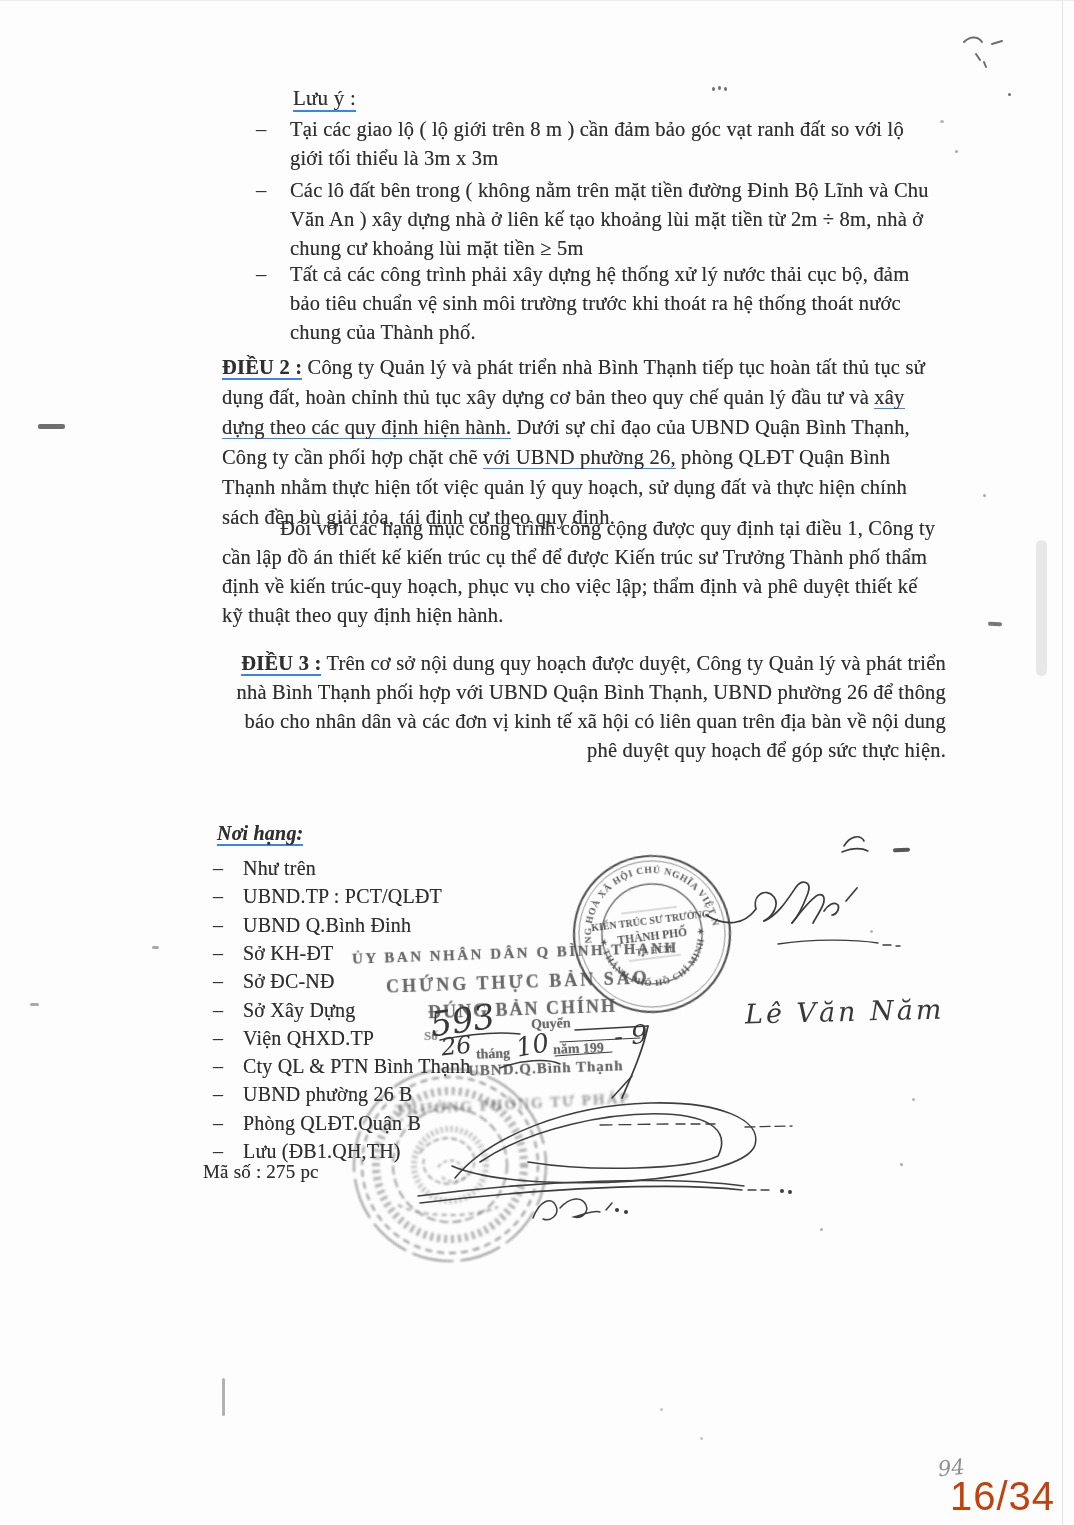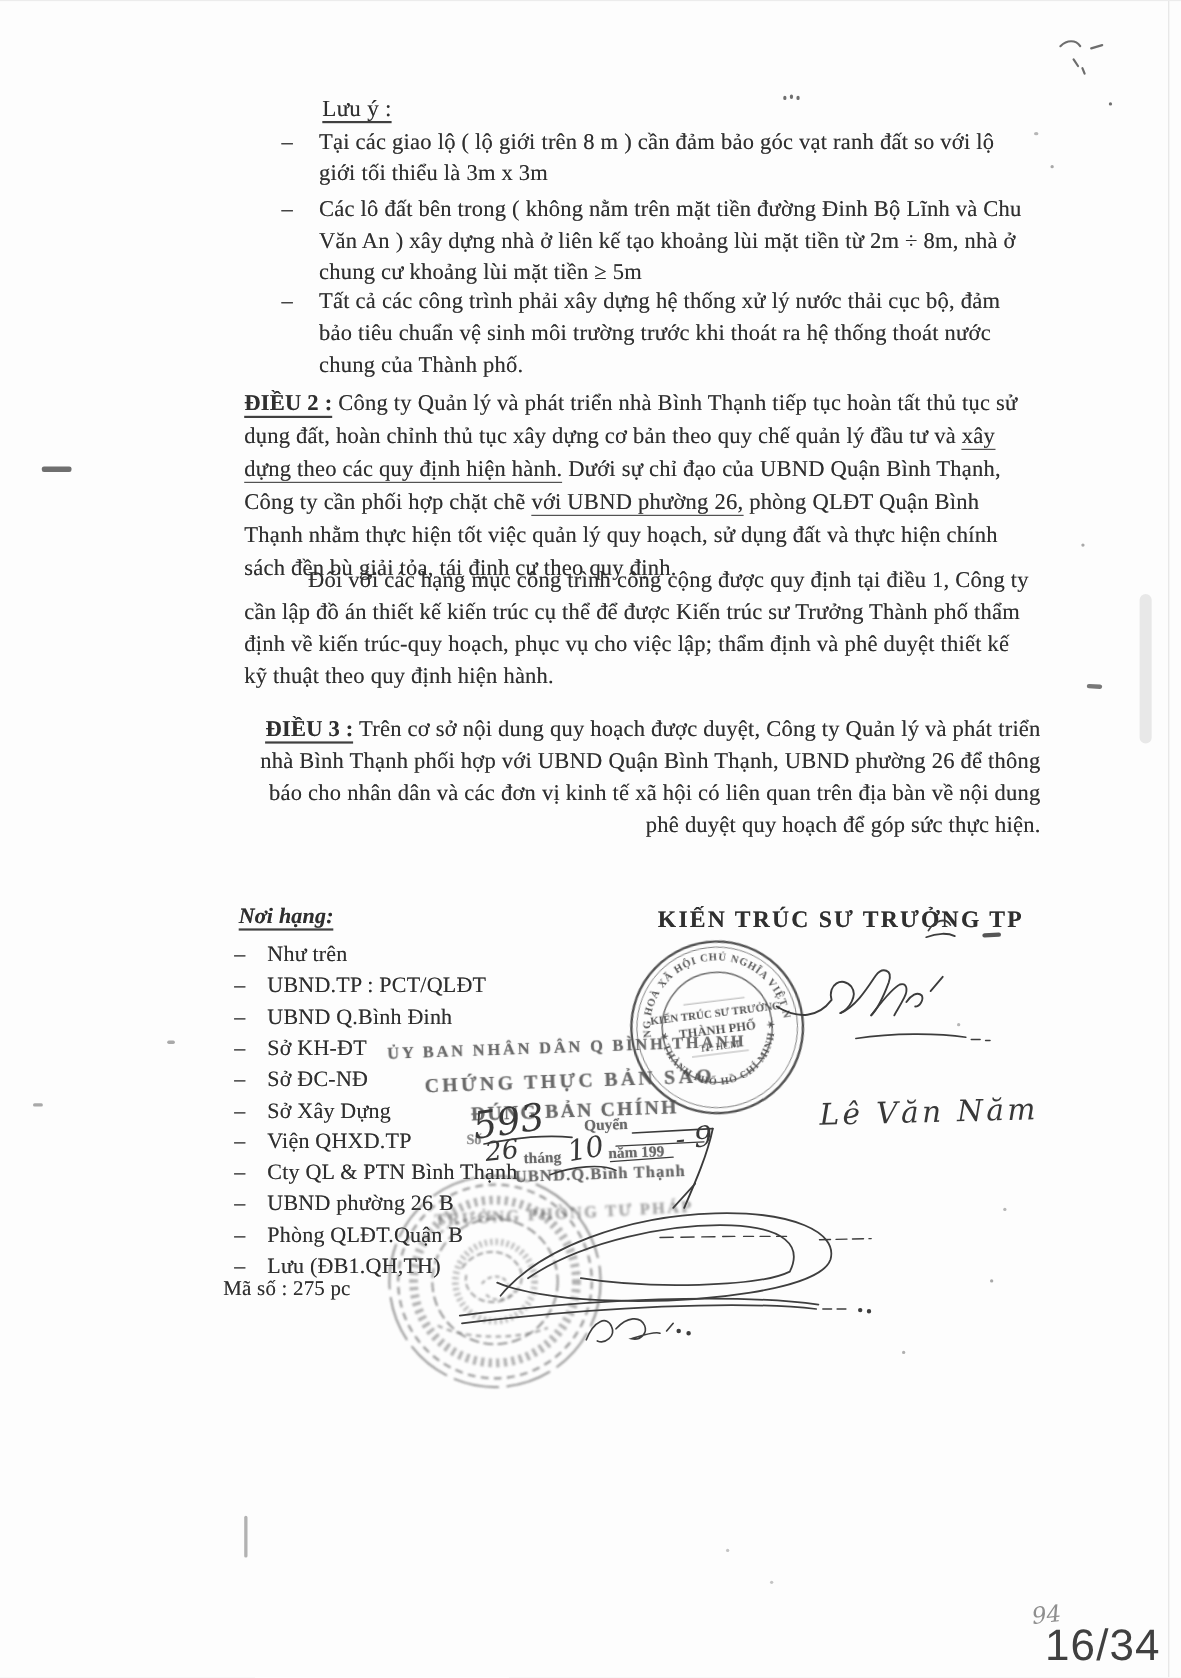--- a/index.html
+++ b/index.html
@@ -3,21 +3,21 @@
 <meta charset="utf-8">
 <style>
   html,body{margin:0;padding:0;background:#f3f3f3;}
   #page{
     position:relative;width:1074px;height:1525px;background:#fdfdfd;
     overflow:hidden;font-family:"Liberation Serif","DejaVu Serif",serif;color:#2f2f2f;
   }
   .abs{position:absolute;}
   .ink{color:#2f2f2f;text-shadow:0 0 .5px rgba(45,45,45,.55);letter-spacing:.2px;}
   .body-txt{font-size:20.5px;line-height:29px;}
-  .ul{border-bottom:2px solid #404040;}
+  .ul{border-bottom:2px solid #3b82f6;}
   .note-item{display:flex;}
   .note-dash{width:34px;flex:0 0 34px;}
   .rcp-row{position:absolute;left:213px;display:flex;font-size:20px;}
   .rcp-dash{width:30px;flex:0 0 30px;}
   .stamp-line{position:absolute;font-weight:bold;color:#4a4a4a;opacity:.82;
     text-shadow:0 0 1px rgba(70,70,70,.6);font-family:"Liberation Serif","DejaVu Serif",serif;}
   .hand{font-family:"DejaVu Serif",serif;font-style:italic;color:#383838;}
   .speck{position:absolute;background:#6f6f6f;border-radius:50%;}
   .dashmark{position:absolute;background:#565656;border-radius:2px;}
 </style>
@@ -99,21 +99,20 @@
       <span class="rcp-dash">–</span>
       <span>Phòng QLĐT.Quận B</span>
     </div>
   <div class="rcp-row ink" style="top:1140px;">
       <span class="rcp-dash">–</span>
       <span>Lưu (ĐB1.QH,TH)</span>
     </div>
 
   <div class="abs ink" style="left:203px;top:1161px;font-size:19px;">Mã số : 275 pc</div>
 
-  <div class="abs ink" style="left:598px;top:824px;font-size:21.5px;font-weight:bold;letter-spacing:2px;">KIẾN TRÚC SƯ TRƯỞNG TP</div>
 
   <svg class="abs" style="left:838px;top:830px;" width="34" height="28" viewBox="0 0 34 28">
     <g fill="none" stroke="#3c3c3c" stroke-width="1.6" stroke-linecap="round">
       <path d="M 6 16 C 12 6, 22 4, 26 11"></path>
       <path d="M 4 22 C 14 18, 24 18, 30 21"></path>
     </g>
   </svg>
 
   <svg class="abs" style="left:566px;top:848px;transform:rotate(-7deg);opacity:.88;" width="172" height="172" viewBox="0 0 172 172">
     <defs>
@@ -251,15 +250,15 @@
   <div class="speck" style="left:700px;top:1437px;width:3px;height:3px;opacity:.4;"></div>
   <div class="speck" style="left:660px;top:1408px;width:3px;height:3px;opacity:.4;"></div>
   <div class="speck" style="left:870px;top:930px;width:3px;height:3px;opacity:.5;"></div>
   <div class="speck" style="left:912px;top:1098px;width:3px;height:3px;opacity:.5;"></div>
 
   <div class="abs" style="left:1062px;top:0;width:1px;height:1525px;background:#e3e3e3;"></div>
   <div class="abs" style="left:0;top:0;width:1074px;height:1px;background:#ececec;"></div>
   <div class="abs" style="left:1036px;top:540px;width:11px;height:136px;background:#e8e8e8;border-radius:6px;"></div>
 
   <div class="abs" style="left:938px;top:1456px;font-size:21px;color:#8f8f8f;font-style:italic;font-family:'DejaVu Serif',serif;transform:rotate(-6deg);">94</div>
-  <div class="abs" style="left:950px;top:1474px;font-size:40px;color:#404040;font-family:'Liberation Sans',sans-serif;letter-spacing:1px;">16/34</div>
+  <div class="abs" style="left:950px;top:1474px;font-size:40px;color:#c2410c;font-family:'Liberation Sans',sans-serif;letter-spacing:1px;">16/34</div>
 
 </div>
 
 </body></html>

